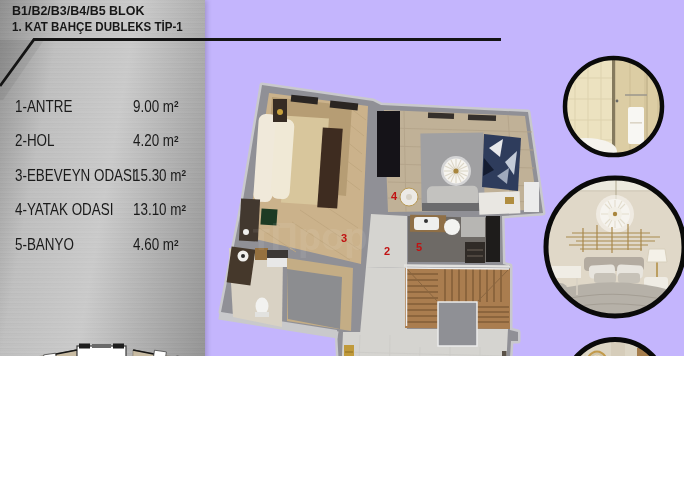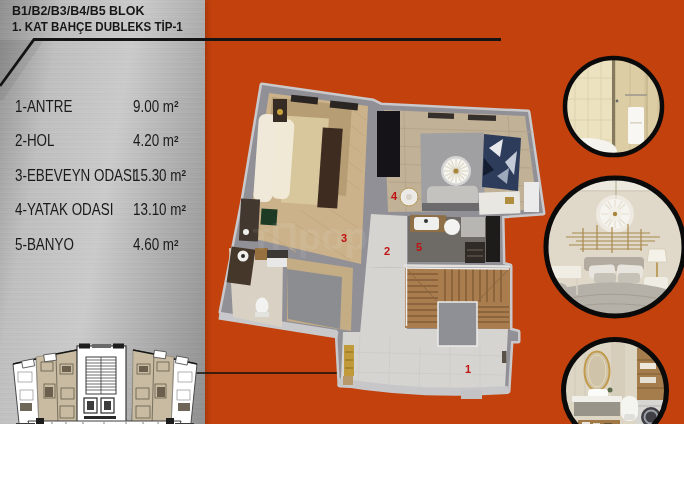--- a/index.html
+++ b/index.html
@@ -1,15 +1,15 @@
 <!DOCTYPE html>
 <html><head><meta charset="utf-8">
 <style>
 html,body{margin:0;padding:0;background:#fff}
-#stage{position:relative;width:684px;height:424px;background:#c2410c;overflow:hidden;font-family:"Liberation Sans",sans-serif}
+#stage{position:relative;width:684px;height:356px;background:#c4b5fd;overflow:hidden;font-family:"Liberation Sans",sans-serif}
 #panel{position:absolute;left:0;top:0;width:205px;height:480px;
  background:
   linear-gradient(100deg, rgba(0,0,0,.22) 0%, rgba(255,255,255,.10) 22%, rgba(255,255,255,.26) 48%, rgba(0,0,0,.06) 72%, rgba(0,0,0,.24) 100%),
   repeating-linear-gradient(180deg,#c4c4c4 0px,#a9a9a9 1px,#cacaca 2px,#ababab 3px,#bdbdbd 4px,#b3b3b3 5px);
  box-shadow:2px 0 5px rgba(0,0,0,.18)}
 #title{position:absolute;left:12px;top:2.5px;font-size:13px;font-weight:bold;color:#171717;line-height:16.2px;white-space:nowrap}
 #title span{display:inline-block;transform-origin:0 50%}
 .row{position:absolute;left:0;top:0;width:684px;height:0;font-size:15.6px;color:#1a1a1a;white-space:nowrap}
 .lb,.ar{position:absolute;top:0;transform-origin:0 0}
 .lb{left:15px;transform:scaleX(.86)}

